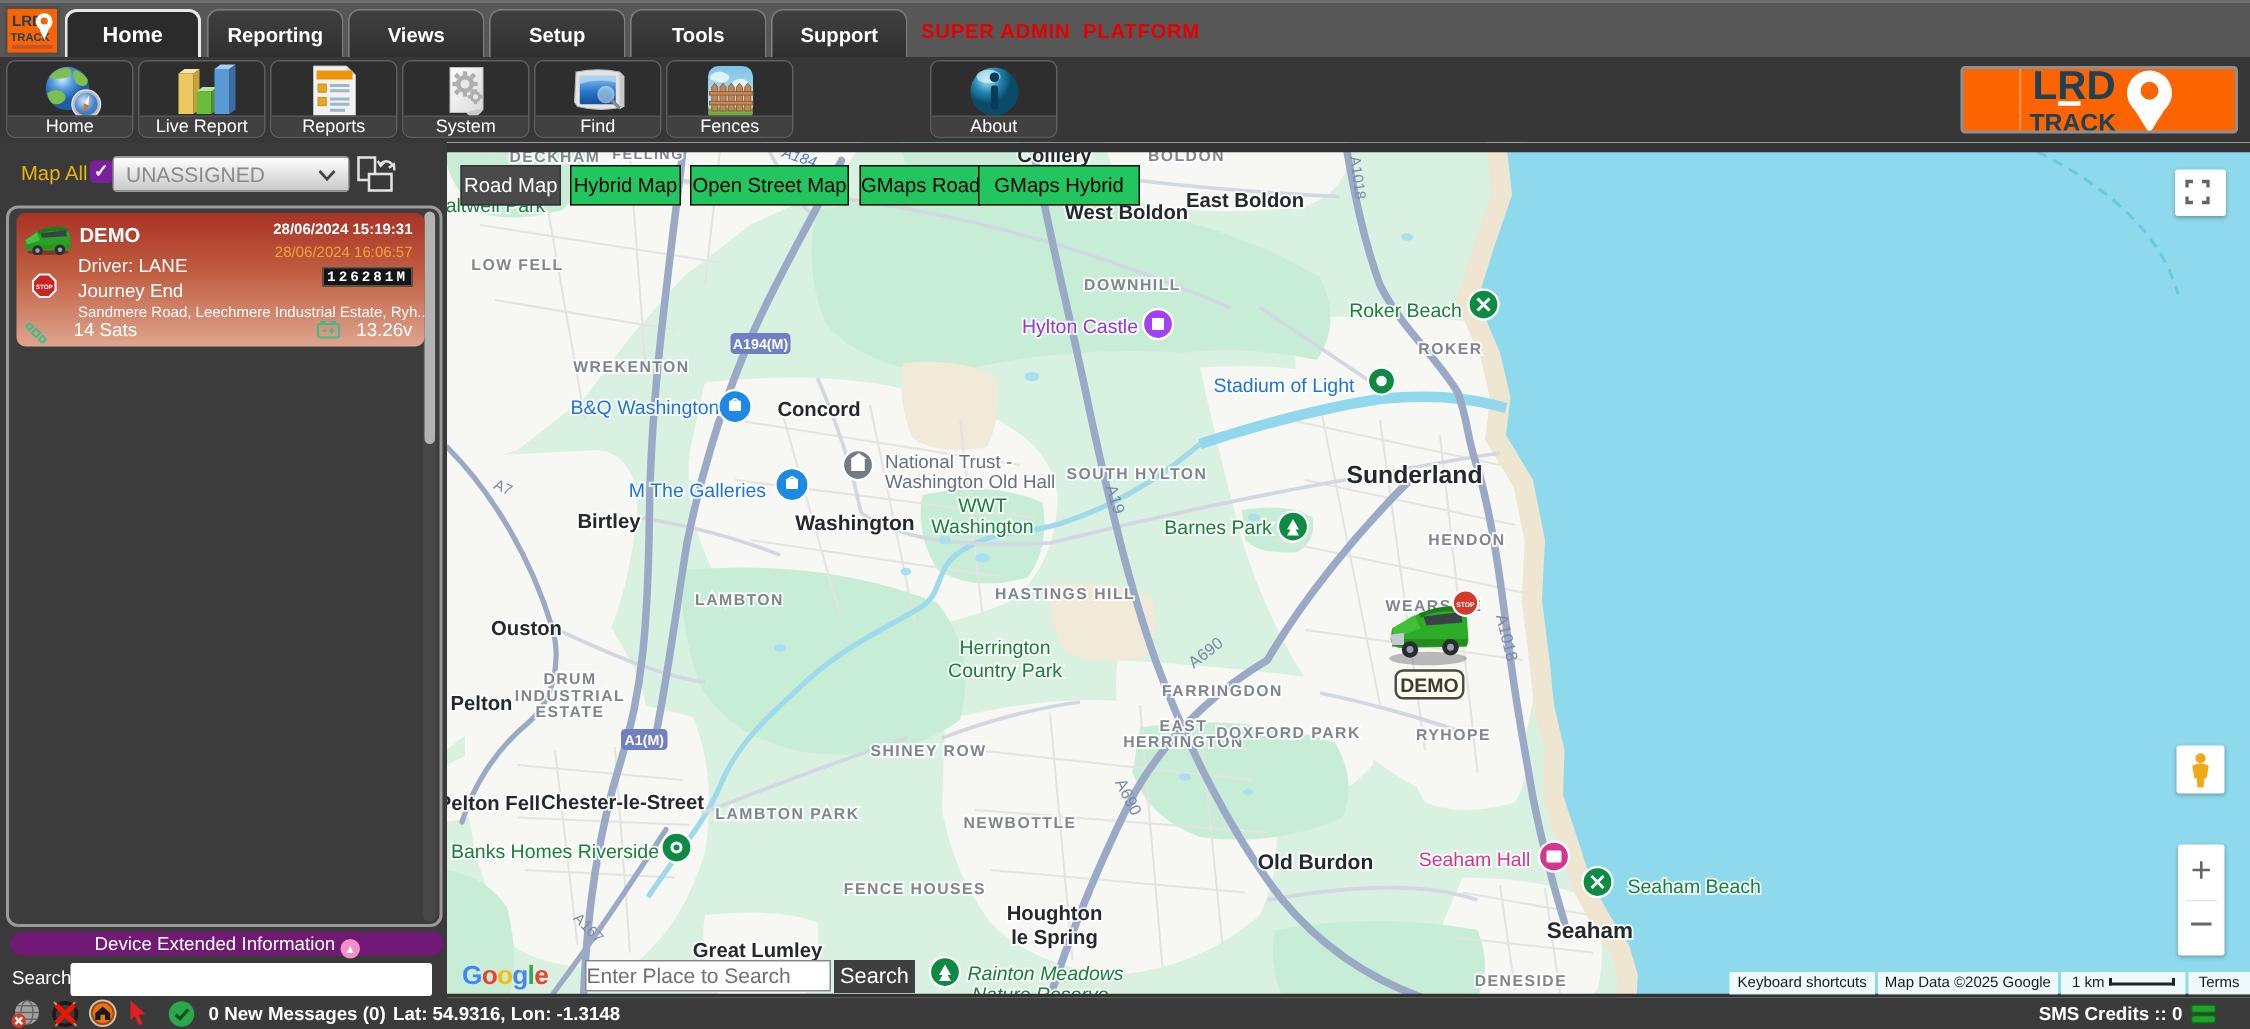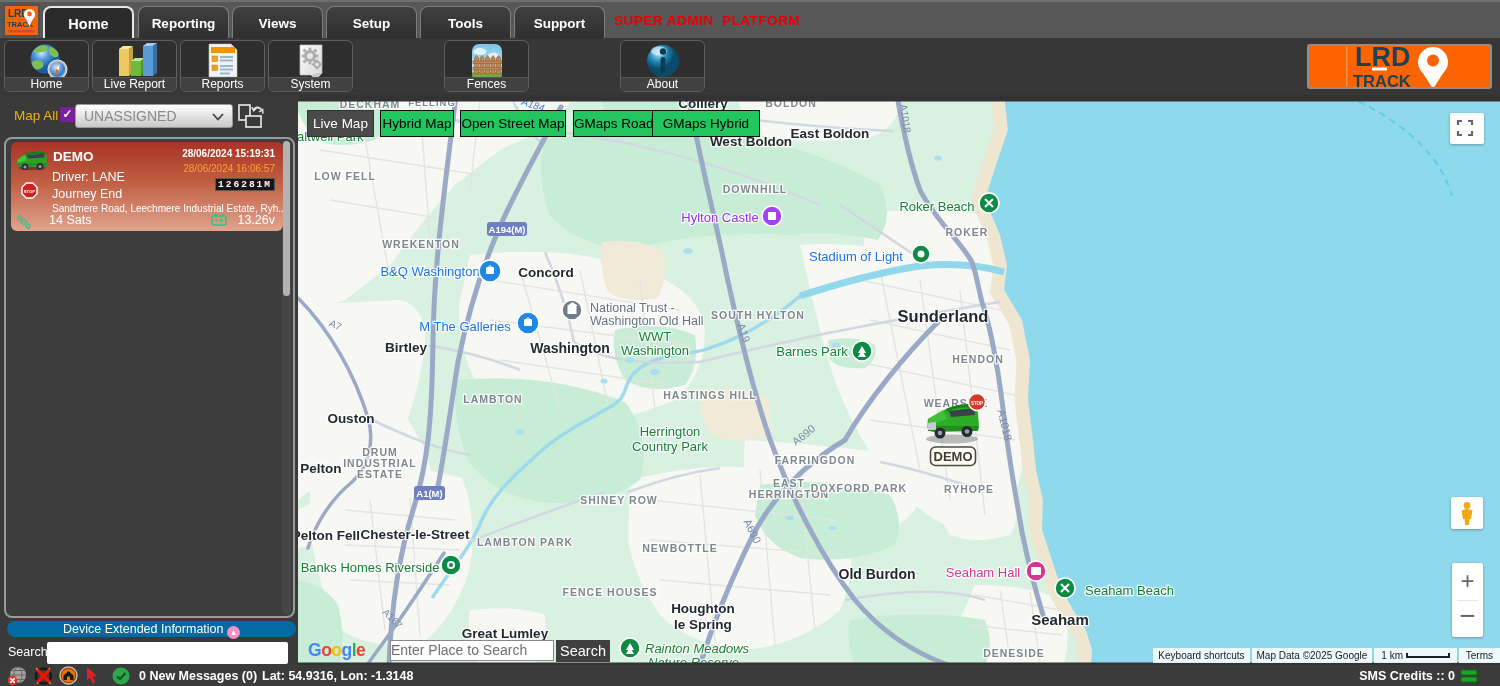--- a/index.html
+++ b/index.html
@@ -24,21 +24,21 @@
  font-size:12px;line-height:15px;text-align:center;font-weight:bold;}
 #ddl{position:absolute;left:75px;top:9px;width:158px;height:24px;background:linear-gradient(#ffffff,#c8c8c8);
  border:1px solid #999;border-radius:3px;color:#8a8a8a;font-size:14px;line-height:22px;padding-left:8px;}
 #ddl .ch{position:absolute;right:8px;top:0px;color:#333;font-size:12px;}
 #swicon{position:absolute;left:237px;top:7px;}
 #devpanel{position:absolute;left:4px;top:42px;width:291px;height:481px;background:#3d3d3d;border:2px solid #9a9a9a;border-radius:8px;}
 #scrollbar{position:absolute;right:2px;top:2px;width:9px;height:473px;background:#474747;border-radius:4px;}
 #scrollthumb{position:absolute;left:1px;top:0px;width:7px;height:155px;background:#b3b3b3;border-radius:4px;}
 #card{position:absolute;left:5px;top:3px;width:272px;height:89px;border-radius:6px;
  background:linear-gradient(#a83325,#c05e42 45%,#e0a58f);color:#fff;overflow:hidden;}
-#pinkbar{position:absolute;left:7px;top:526px;width:289px;height:16px;background:#0369a1;border-radius:8px;
+#pinkbar{position:absolute;left:7px;top:526px;width:289px;height:16px;background:#701a75;border-radius:8px;
  color:#fff;font-size:12.5px;text-align:center;line-height:16px;}
 #searchlbl{position:absolute;left:8px;top:550px;color:#fff;font-size:12.5px;}
 #searchbox{position:absolute;left:47px;top:547px;width:241px;height:22px;background:#fff;border-radius:2px;}
 #mapwrap{position:absolute;left:298px;top:0;width:1202px;height:570px;background:#d7f1de;overflow:hidden;}
 #statusbar{position:absolute;left:0;top:665px;width:1500px;height:21px;background:#3b3b3b;color:#fff;}
 .mtb{position:absolute;top:15px;height:27px;background:#22c55e;border:1.5px solid #111;color:#000;
  font-size:13.5px;text-align:center;line-height:25px;z-index:5;white-space:nowrap;overflow:hidden;}
 .mtb.sel{background:#4a4a4a;color:#fff;border-color:#333;}
 .gmctl{position:absolute;background:#fff;border-radius:2px;box-shadow:0 1px 3px rgba(0,0,0,.3);z-index:5;}
 </style>
@@ -146,20 +146,38 @@
       <circle cx="34" cy="22.5" r="3.8"></circle>
       <rect x="32.9" y="17.6" width="2.2" height="2.4"></rect>
           <rect x="32.9" y="25" width="2.2" height="2.4"></rect>
       <rect x="28.8" y="21.4" width="2.4" height="2.2"></rect>
           <rect x="36.8" y="21.4" width="2.4" height="2.2"></rect>
     </g>
     <circle cx="27" cy="14" r="3" fill="#e8e8e8"></circle>
     <circle cx="34" cy="22.5" r="1.7" fill="#e8e8e8"></circle>
   </svg>
       <div class="lbl">System</div>
+    </div>
+  <div class="tbtn" style="left:356px">
+      <svg width="56" height="40" viewBox="0 0 56 40">
+    <defs>
+          <linearGradient id="scr" x1="0" y1="0" x2="0" y2="1">
+            <stop offset="0%" stop-color="#8ec4ee"></stop>
+            <stop offset="55%" stop-color="#2b77c8"></stop>
+            <stop offset="100%" stop-color="#12509b"></stop>
+          </linearGradient>
+        </defs>
+    <path d="M13 6 Q28 3 42 6 L45 9 L45 29 Q30 33 14 29 L12 26 Z" fill="#e3e3e3" stroke="#b5b5b5" stroke-width=".7"></path>
+    <path d="M42 6 L45 9 L45 29 L42 31 Z" fill="#c9c9c9"></path>
+    <rect x="15.5" y="8.5" width="24" height="19" rx="1" fill="url(#scr)"></rect>
+    <path d="M15.5 14 Q28 10 39.5 13 L39.5 8.5 L15.5 8.5 Z" fill="#b5d9f5" opacity=".8"></path>
+    <circle cx="33" cy="21" r="5" fill="#cde2f2" opacity=".55" stroke="#e8eef5" stroke-width="1.6"></circle>
+    <line x1="36.5" y1="24.5" x2="42" y2="30" stroke="#8a8a8a" stroke-width="2.2"></line>
+  </svg>
+      <div class="lbl">Find</div>
     </div>
   <div class="tbtn" style="left:444px">
       <svg width="56" height="40" viewBox="0 0 56 40">
     <defs>
           <linearGradient id="sky" x1="0" y1="0" x2="0" y2="1">
             <stop offset="0%" stop-color="#7cc4e8"></stop>
             <stop offset="70%" stop-color="#b8e2f5"></stop>
             <stop offset="100%" stop-color="#8bc86a"></stop>
           </linearGradient>
         </defs>
@@ -434,21 +452,21 @@
  <circle cx="940" cy="433" r="5.5" fill="#272c33"></circle>
           <circle cx="940" cy="433" r="2.3" fill="#98a0a9"></circle>
  <circle cx="967" cy="431.5" r="5.5" fill="#272c33"></circle>
           <circle cx="967" cy="431.5" r="2.3" fill="#98a0a9"></circle>
  <circle cx="977" cy="402" r="8.5" fill="#d33a2b" stroke="#fff" stroke-width="1.5"></circle>
  <text x="977" y="404.5" font-size="4.5" fill="#fff" text-anchor="middle" font-weight="bold" font-family="Liberation Sans">STOP</text>
  <rect x="930.5" y="447" width="45" height="18.5" rx="5" fill="#fffef2" stroke="#4a4a42" stroke-width="1.6"></rect>
  <text x="953" y="461" font-size="13" fill="#3c3c34" text-anchor="middle" font-weight="bold" font-family="Liberation Sans">DEMO</text>
 </g>
     </svg>
-    <div class="mtb sel" style="left:9px;width:67px">Live Map</div>
+    <div class="mtb sel" style="left:9px;width:67px">Road Map</div>
     <div class="mtb" style="left:82px;width:74px">Hybrid Map</div>
     <div class="mtb" style="left:162px;width:106px">Open Street Map</div>
     <div class="mtb" style="left:275px;width:81px">GMaps Road</div>
     <div class="mtb" style="left:354px;width:108px">GMaps Hybrid</div>
     <div class="gmctl" style="left:1152px;top:18px;width:34px;height:31px">
       <svg width="30" height="30">
           <path d="M8 12 V8 H12 M18 8 H22 V12 M22 18 V22 H18 M12 22 H8 V18" stroke="#666" stroke-width="2.2" fill="none"></path>
         </svg>
     </div>
     <div class="gmctl" style="left:1153px;top:402px;width:32px;height:32px">

